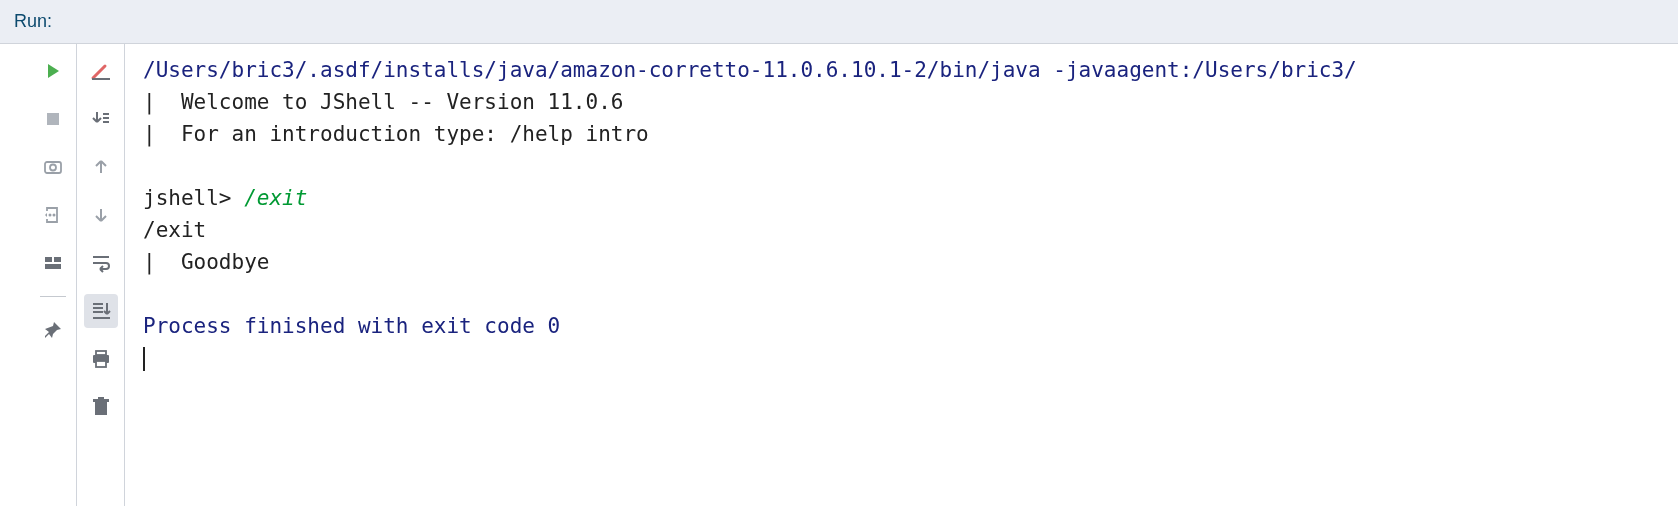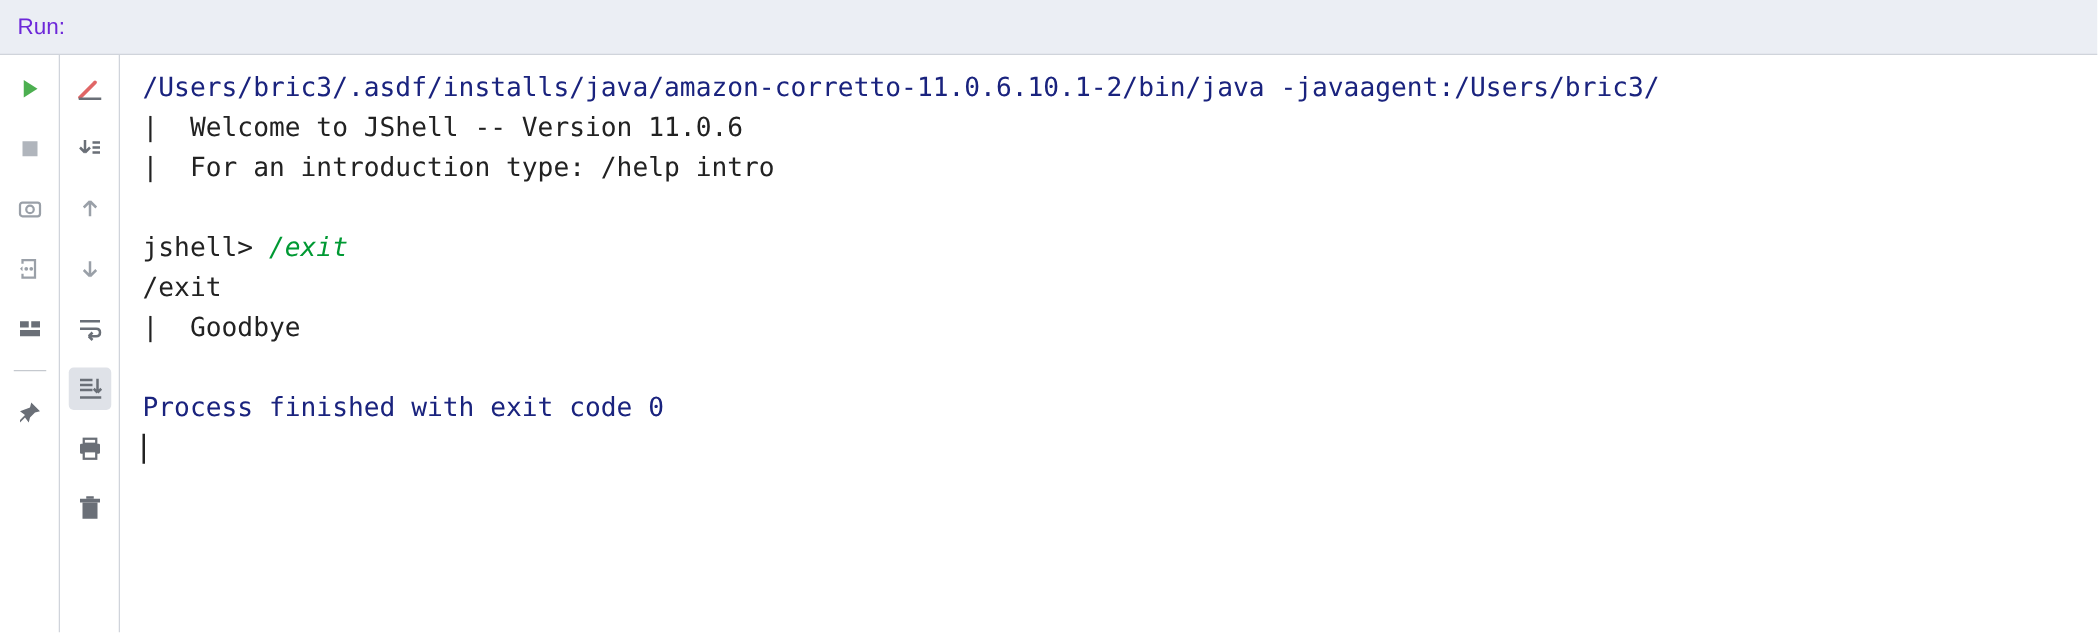--- a/index.html
+++ b/index.html
@@ -21,21 +21,21 @@
     border-bottom: 1px solid #d0d4db;
     display: flex;
     align-items: stretch;
     flex-shrink: 0;
   }
   .run-label {
     padding: 13px 14px;
     display: flex;
     align-items: center;
     font-size: 18px;
-    color: #6d28d9;
+    color: #0c4a6e;
   }
   .tab {
     display: flex;
     align-items: center;
     gap: 8px;
     padding: 0 14px;
     font-size: 19px;
     color: #222;
     position: relative;
     cursor: pointer;
@@ -51,20 +51,21 @@
   }
   .tab .close {
     color: #888;
     font-size: 18px;
     margin-left: 6px;
   }
   .body {
     flex: 1;
     display: flex;
     min-height: 0;
+    padding-left: 29px;
   }
   .toolbar {
     width: 48px;
     border-right: 1px solid #d0d4db;
     display: flex;
     flex-direction: column;
     align-items: center;
     padding-top: 10px;
     gap: 14px;
     flex-shrink: 0;

